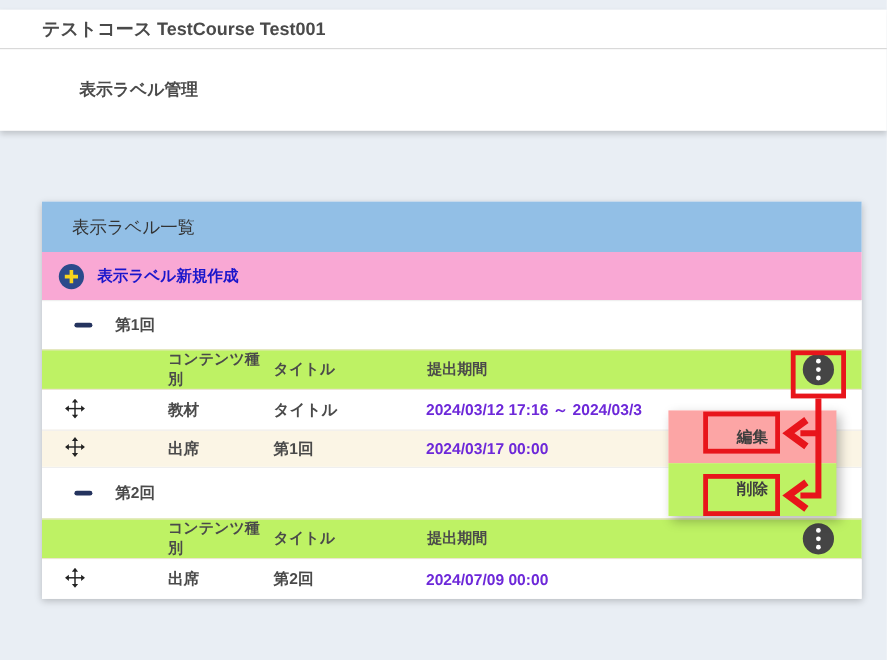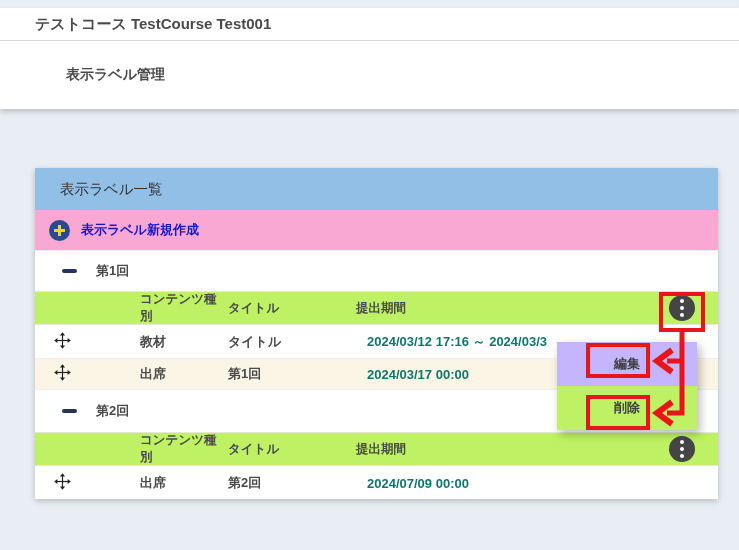--- a/index.html
+++ b/index.html
@@ -72,38 +72,38 @@
   .data-row.cream { background:#fbf5e5; }
   .row-h33 { height:33px; }
   .row-h31 { height:31px; border-top:1px solid #efefef; }
   .cell {
     position:absolute; top:50%; transform:translateY(-50%);
     font-size:13px; color:#4a4a4a; white-space:nowrap;font-weight:bold;
   }
   .cell-handle { left:19px; }
   .cell-type   { left:105px; }
   .cell-title  { left:193px; }
-  .cell-period { left:332px; color:#0f766e; }
+  .cell-period { left:320px; color:#6d28d9; }
   .kebab-icon {
     position:absolute; left:634px; top:50%; transform:translateY(-50%);
     width:26px; height:26px; border-radius:50%; background:#454545;
     display:flex; flex-direction:column; align-items:center; justify-content:center;
     gap:2.5px; cursor:pointer;
   }
   .kebab-icon i { width:4.5px; height:4.5px; border-radius:50%; background:#ffffff; }
   
   .context-menu {
     position:absolute; left:557px; top:342px; width:140px; z-index:5;
     box-shadow:3px 4px 9px rgba(0,0,0,0.28);
   }
   .menu-item {
     height:44px; display:flex; align-items:center; justify-content:center;
     font-size:13px; font-weight:bold; color:#3f3f3f; cursor:pointer;
   }
-  .menu-item-edit   { background:#c4b5fd; }
+  .menu-item-edit   { background:#fca5a5; }
   .menu-item-delete { background:#bef264; }
   
   .anno-box { position:absolute; border:4px solid #e8151b; z-index:10; pointer-events:none; }
   .anno-kebab  { left:659px; top:292px; width:46px; height:40px; }
   .anno-edit   { left:586px; top:343px; width:64px; height:35px; }
   .anno-delete { left:586px; top:395px; width:64px; height:35px; }
   .anno-svg { position:absolute; left:0; top:0; z-index:9; pointer-events:none; }
 </style>
 </head>
 <body>

